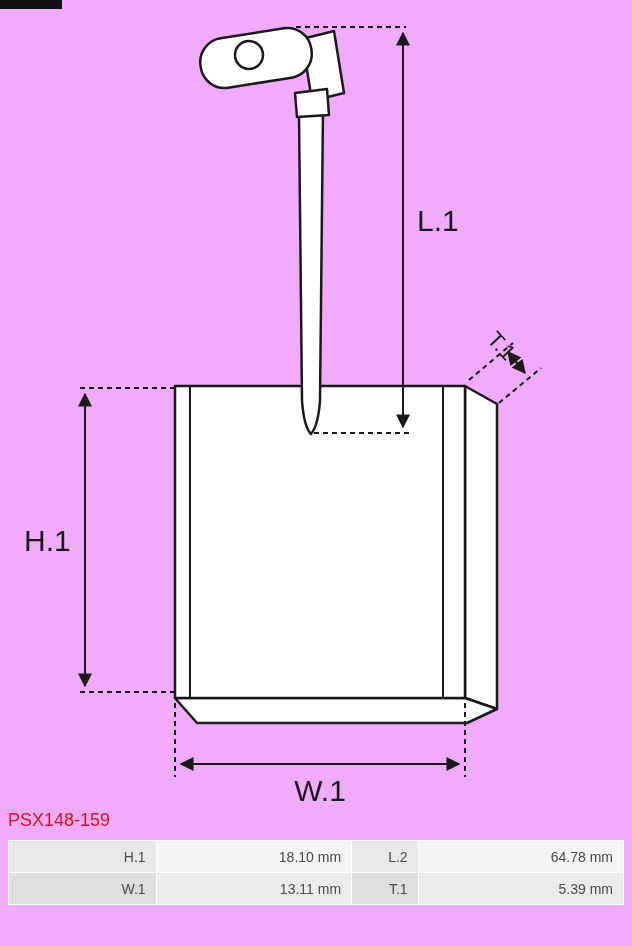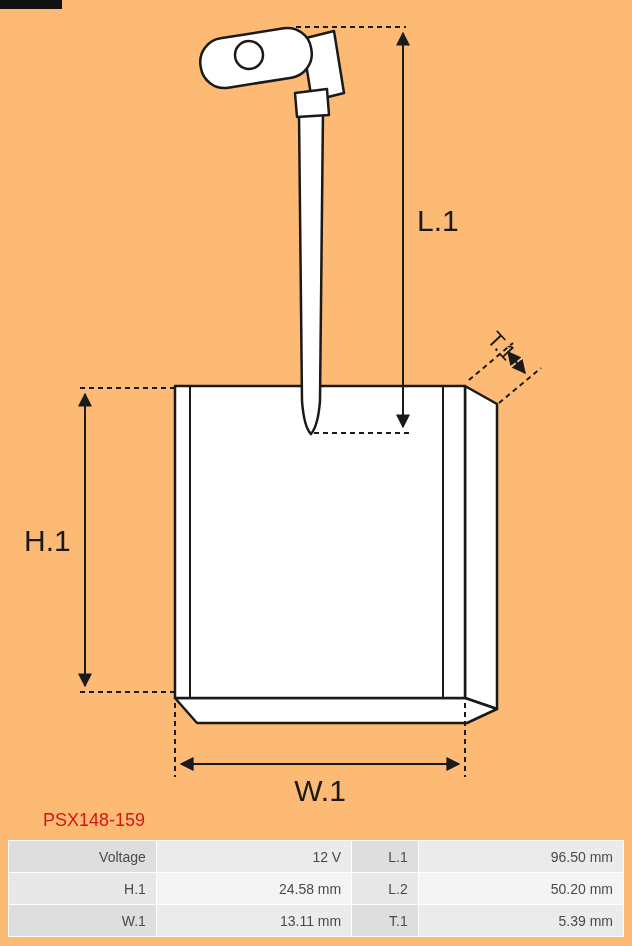--- a/index.html
+++ b/index.html
@@ -6,21 +6,21 @@
     margin: 0;
     padding: 0;
     background: #ffffff;
     width: 632px;
     font-family: "Liberation Sans", sans-serif;
   }
   .page {
     width: 632px;
     height: 946px;
     position: relative;
-    background: #fdba74;
+    background: #f0abfc;
     overflow: hidden;
   }
   .brand-bar {
     position: absolute;
     top: 0; left: 0;
     width: 62px; height: 9px;
     background: #111111;
   }
   .drawing-wrap {
     position: absolute;
@@ -34,21 +34,20 @@
   }
   .dim-label { font-size: 30px; }
   .dim-label-small { font-size: 22px; }
   .part-number {
     position: absolute;
     left: 8px;
     top: 810px;
     font-size: 18px;
     font-weight: 400;
     color: #d21617;
-    margin-left: 35px;
   }
   table.spec-table {
     position: absolute;
     left: 8px;
     top: 840px;
     width: 616px;
     border-collapse: separate;
     border-spacing: 1px;
     background: #ffffff;
     font-size: 14px;
@@ -138,31 +137,25 @@
   <div class="part-number">PSX148-159</div>
 
   <table class="spec-table">
     <colgroup>
       <col class="c0">
         <col class="c1">
         <col class="c2">
         <col class="c3">
     </colgroup>
     <tbody>
-      <tr class="row-odd">
-        <td class="lbl">Voltage</td>
-        <td class="val">12 V</td>
-        <td class="lbl">L.1</td>
-        <td class="val">96.50 mm</td>
-      </tr>
       <tr class="row-even">
         <td class="lbl">H.1</td>
-        <td class="val">24.58 mm</td>
+        <td class="val">18.10 mm</td>
         <td class="lbl">L.2</td>
-        <td class="val">50.20 mm</td>
+        <td class="val">64.78 mm</td>
       </tr>
       <tr class="row-odd">
         <td class="lbl">W.1</td>
         <td class="val">13.11 mm</td>
         <td class="lbl">T.1</td>
         <td class="val">5.39 mm</td>
       </tr>
     </tbody>
   </table>
 

